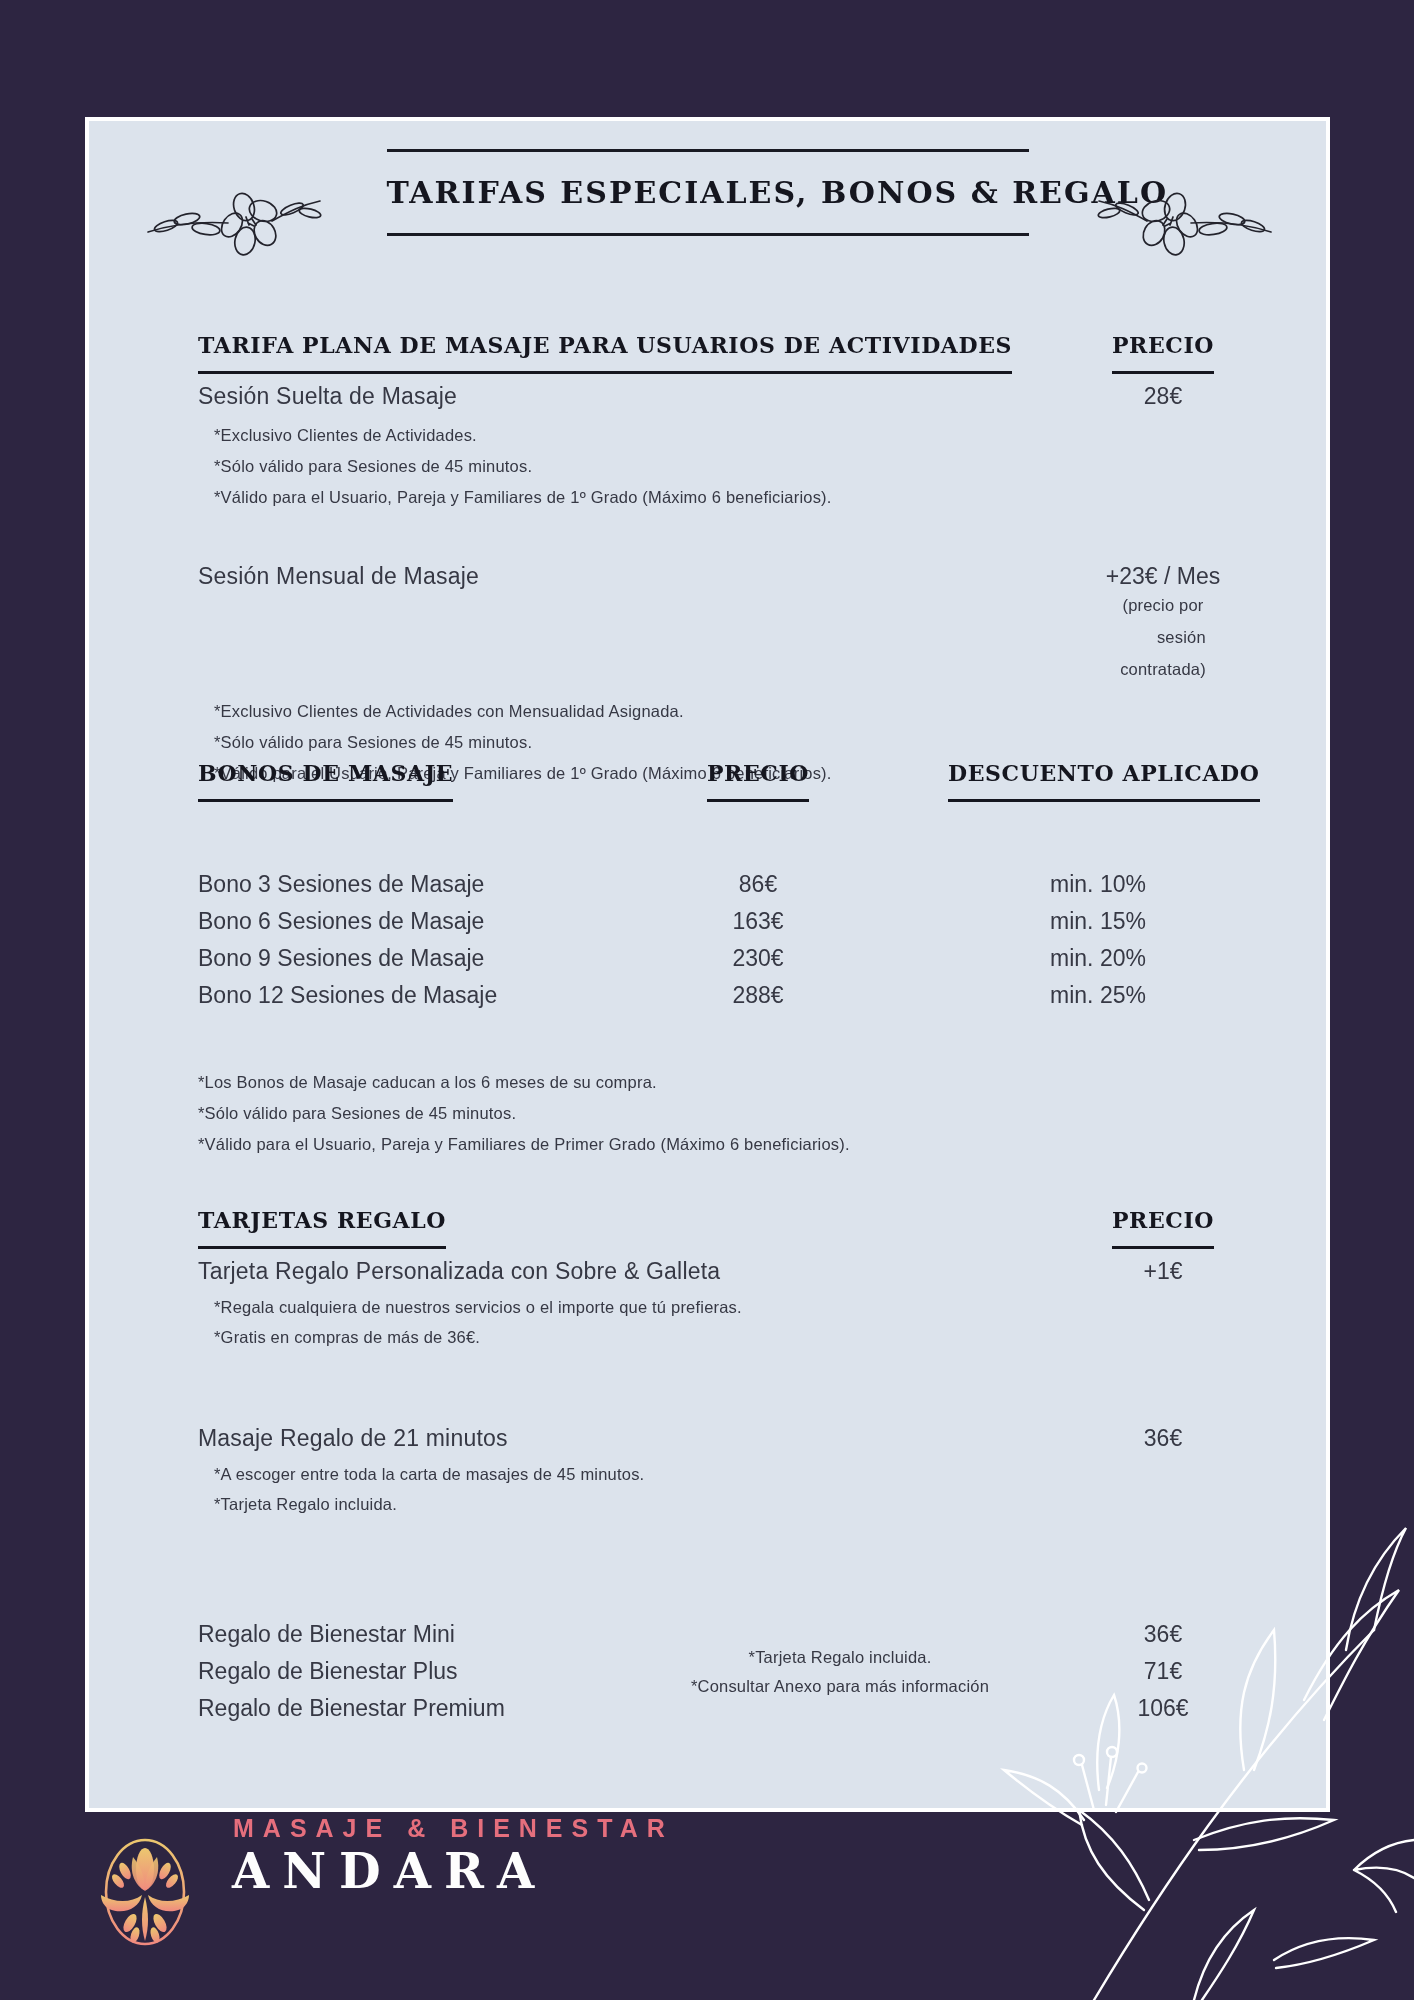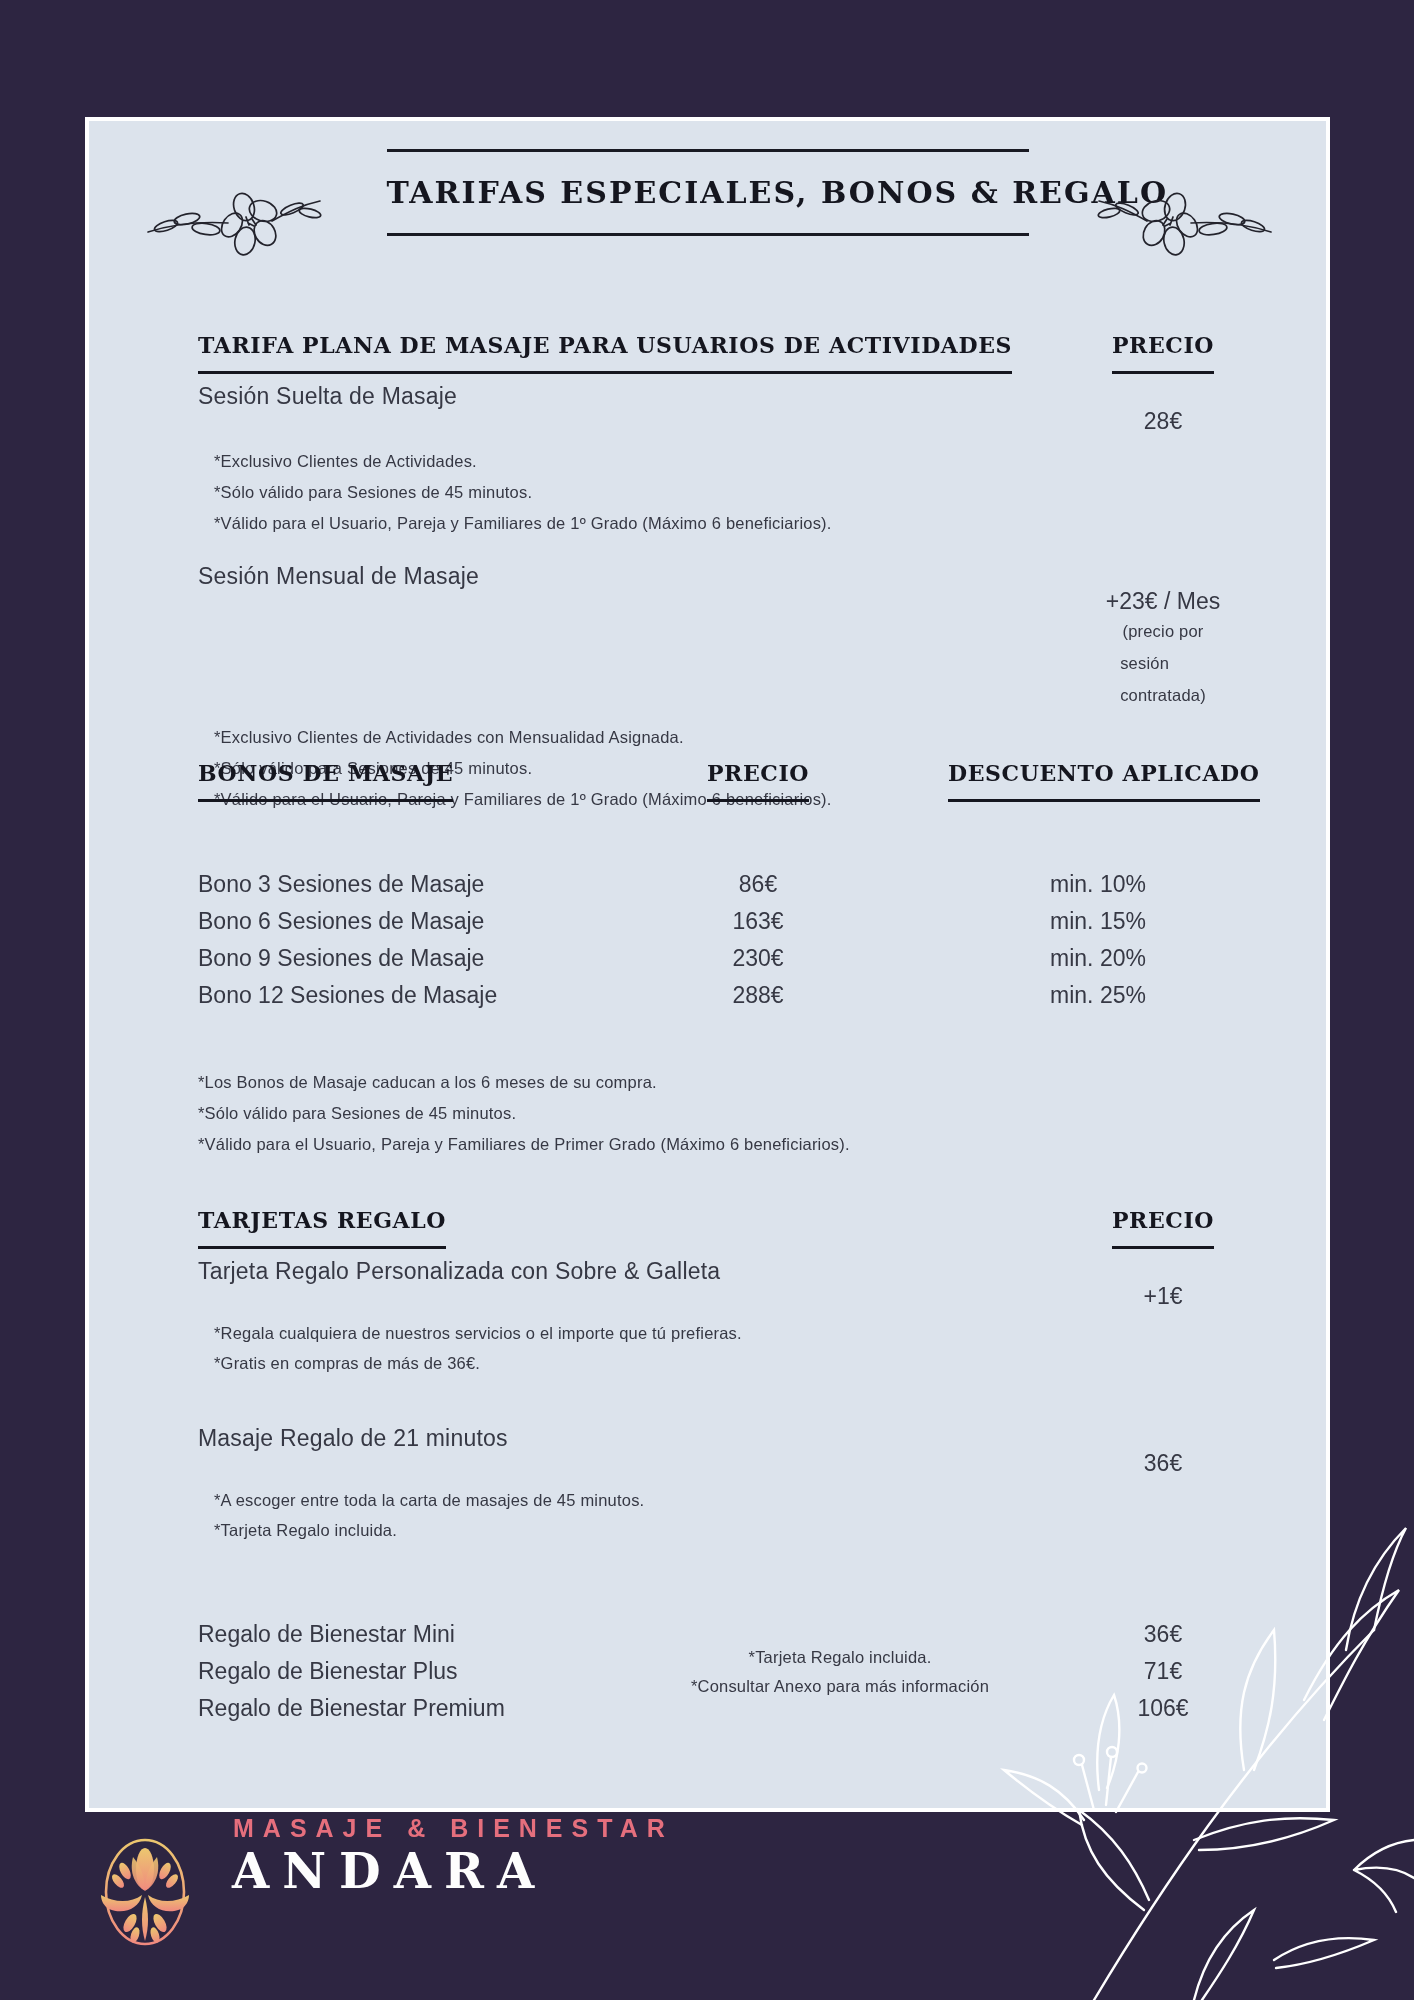--- a/index.html
+++ b/index.html
@@ -29,21 +29,21 @@
   .blossom.right{left:1000px;transform:scaleX(-1);}
   
   .sec{position:absolute;left:109px;right:78px;}
   .slab{
     font-family:"DejaVu Serif", serif;font-weight:bold;color:#15161f;
     font-size:22px;letter-spacing:0.6px;line-height:1;white-space:nowrap;
   }
   .underlined{border-bottom:3px solid #15161f;padding-bottom:15px;display:inline-block;}
   .head-row{display:flex;align-items:flex-end;}
   .price-col{width:170px;margin-left:auto;text-align:center;flex:none;}
-  .item-row{display:flex;align-items:flex-start;flex-direction:column;}
+  .item-row{display:flex;align-items:flex-start;}
   .item-name{font-size:23px;color:#363844;letter-spacing:0.2px;line-height:1.1;}
   .price{font-size:23px;color:#363844;line-height:1.1;}
   .notes{margin-top:11px;padding-left:16px;}
   .note-line{font-size:16.5px;color:#363844;line-height:31px;letter-spacing:0.2px;}
   .price-note .note-line{line-height:32px;}
   .price-cell{display:flex;flex-direction:column;align-items:center;}
   
   .t-name{width:460px;flex:none;}
   .t-price{width:200px;flex:none;text-align:center;}
   .t-disc{width:300px;flex:none;margin-left:auto;text-align:center;}
@@ -137,21 +137,21 @@
     </div>
   </div>
 
   <div class="sec" style="top:443px;">
     <div class="item-row">
       <span class="item-name">Sesión Mensual de Masaje</span>
       <span class="price-col price-cell">
         <span class="price">+23€ / Mes</span>
         <span class="price-note" style="">
           <span class="note-line" style="display:block;text-align:center;">(precio por</span>
-          <span class="note-line" style="display:block;text-align:left;">sesión</span>
+          <span class="note-line" style="display:block;text-align:right;">sesión</span>
           <span class="note-line" style="display:block;text-align:center;">contratada)</span>
         </span>
       </span>
     </div>
     <div class="notes" style="margin-top:-62px;width:760px;">
       <div style="height:73px;"></div>
       <div class="note-line">*Exclusivo Clientes de Actividades con Mensualidad Asignada.</div>
       <div class="note-line">*Sólo válido para Sesiones de 45 minutos.</div>
       <div class="note-line">*Válido para el Usuario, Pareja y Familiares de 1º Grado (Máximo 6 beneficiarios).</div>
     </div>

